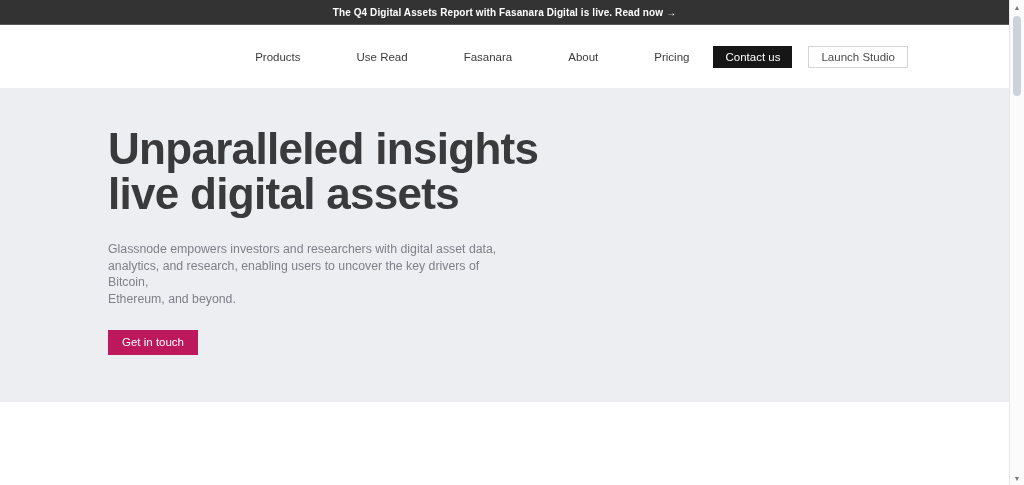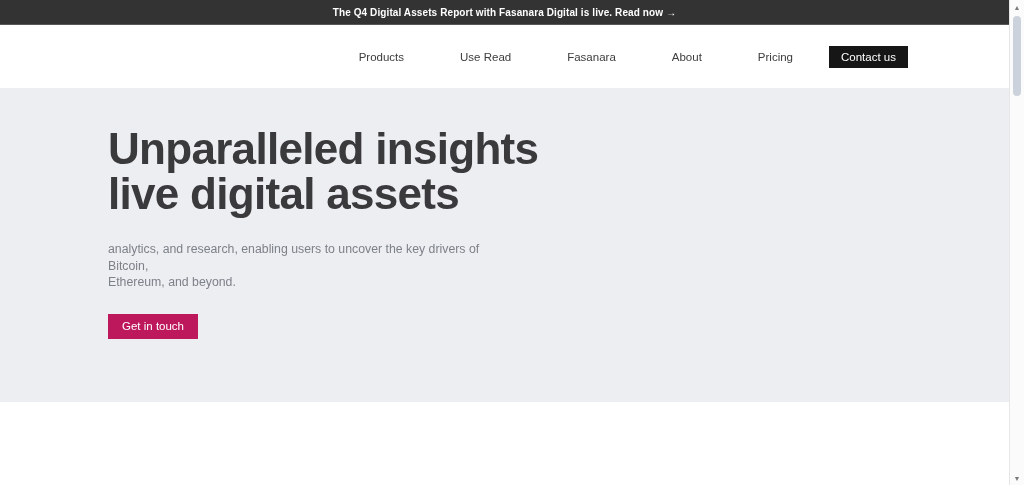--- a/index.html
+++ b/index.html
@@ -78,21 +78,21 @@
     margin-right: 56px;
     white-space: nowrap;
     cursor: pointer;
   }
   .nav-link:last-child {
     margin-right: 8px;
   }
   .nav-actions {
     display: flex;
     align-items: center;
-    margin-left: 28px;
+    margin-left: 16px;
   }
   .btn-contact {
     background: #161616;
     color: #ffffff;
     font-size: 11.5px;
     border: none;
     padding: 0 12px;
     height: 22px;
     line-height: 22px;
     cursor: pointer;
@@ -208,29 +208,31 @@
     <div class="site-header">
       <nav class="nav-links">
         <a class="nav-link" href="#">Products</a>
         <a class="nav-link" href="#">Use Read</a>
         <a class="nav-link" href="#">Fasanara</a>
         <a class="nav-link" href="#">About</a>
         <a class="nav-link" href="#">Pricing</a>
       </nav>
       <div class="nav-actions">
         <button class="btn-contact">Contact us</button>
+        <button class="btn-launch">Launch Studio</button>
       </div>
     </div>
 
     <div class="hero">
       <h1 class="hero-title">
         <span class="title-line">Unparalleled insights</span>
         <span class="title-line">live digital assets</span>
       </h1>
       <p class="hero-subtitle">
+        <span class="sub-line">Glassnode empowers investors and researchers with digital asset data,</span>
         <span class="sub-line">analytics, and research, enabling users to uncover the key drivers of Bitcoin,</span>
         <span class="sub-line">Ethereum, and beyond.</span>
       </p>
       <button class="btn-get-in-touch">Get in touch</button>
     </div>
 
   </div>
 
   <div id="scrollbar">
     <div class="sb-arrow up">▲</div>

